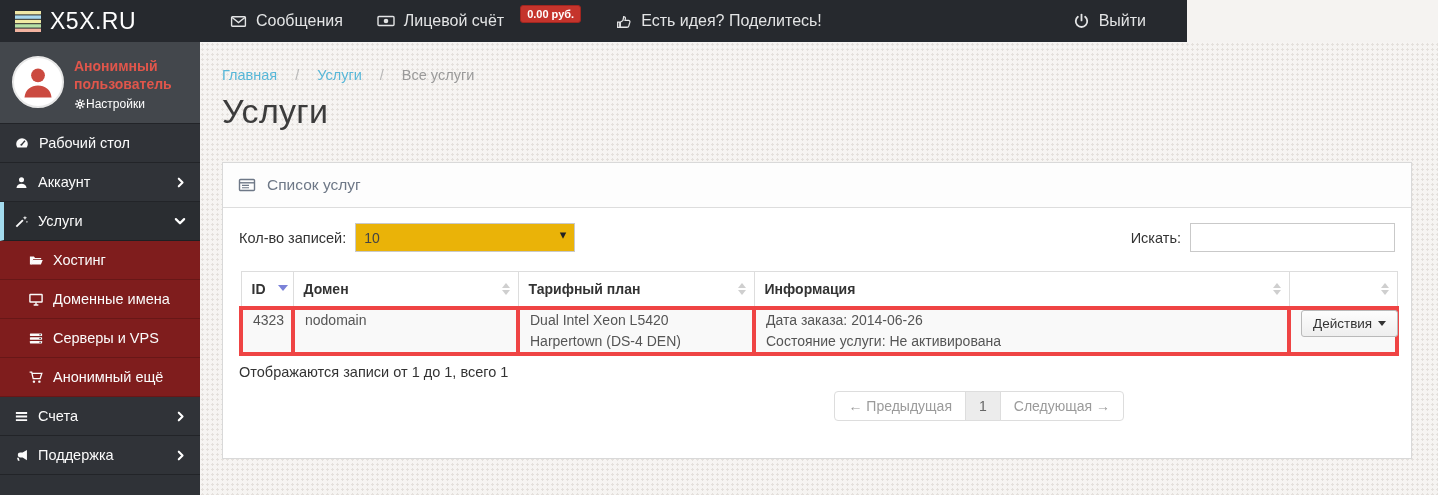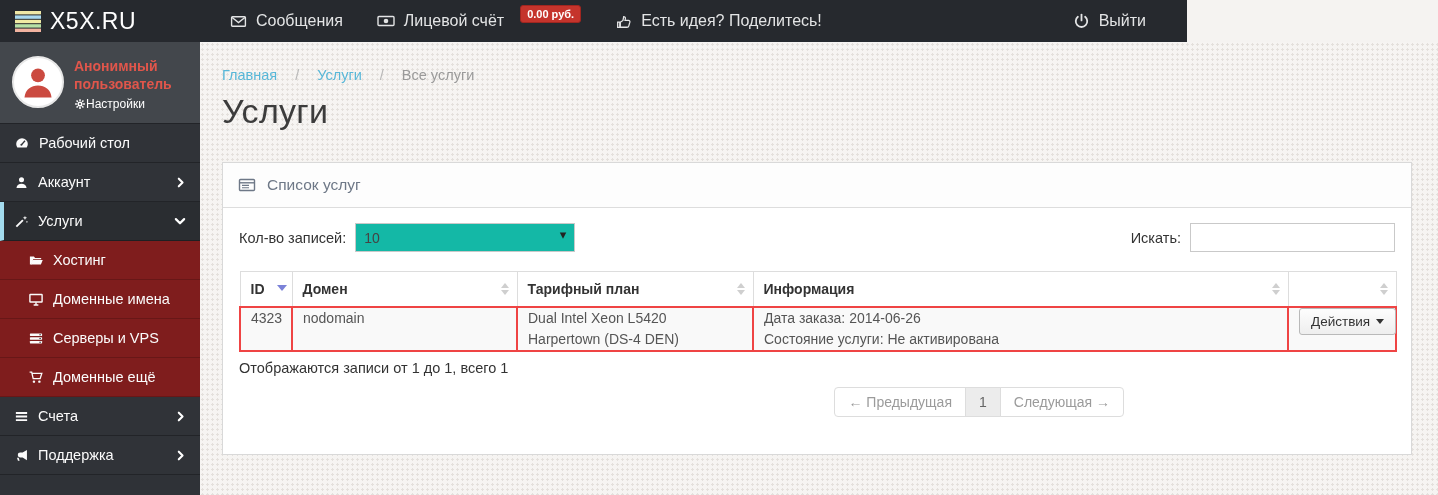--- a/index.html
+++ b/index.html
@@ -85,39 +85,39 @@
   .panel-heading {
     padding:13px 15px; display:flex; align-items:center; gap:11px;
     color:#6e7887; font-size:15.5px; border-bottom:1px solid #ddd; background:#fdfdfd;
   }
   .panel-body { padding:15px 16px 37px 16px; }
 
   .table-controls { display:flex; justify-content:space-between; align-items:center; margin-bottom:19px; }
   .ctrl-left, .ctrl-right { display:flex; align-items:center; gap:9px; font-size:14.5px; color:#333; }
   .select-wrap { position:relative; }
   .select-wrap select {
-    width:220px; height:29px; border:1px solid #c9c9c9; background:#14b8a6; color:#444;
+    width:220px; height:29px; border:1px solid #c9c9c9; background:#eab308; color:#444;
     font-size:14px; padding:2px 8px; appearance:none; -webkit-appearance:none;
     border-radius:0; font-family:inherit;
   }
   .select-wrap::after {
     content:"▾"; position:absolute; right:9px; top:4px; font-size:13px; color:#222; pointer-events:none;
   }
   .search-input {
     width:205px; height:29px; border:1px solid #c9c9c9; padding:2px 8px; font-size:14px;
     font-family:inherit; background:#fff;
   }
 
   table.services { width:100%; border-collapse:collapse; font-size:14px; table-layout:fixed; }
   .services th {
     text-align:left; font-weight:bold; color:#333; padding:9px 10px;
     border:1px solid #ddd; background:#fff; cursor:pointer; position:relative;
   }
   .services td {
-    padding:0 10px; color:#555; border:2px solid #ef4444; background:#f9f9f9;
+    padding:0 10px; color:#555; border:4px solid #ef4444; background:#f9f9f9;
     vertical-align:top; line-height:1.5;
   }
   .col-id{width:52px;} .col-domain{width:225px;} .col-plan{width:236px;}
   .col-info{width:535px;} .col-actions{width:108px;}
 
   .sort { position:absolute; right:8px; top:50%; transform:translateY(-50%); }
   .sort-both { display:flex; flex-direction:column; gap:2px; }
   .sort-both .up    { width:0;height:0;border-left:4px solid transparent;border-right:4px solid transparent;border-bottom:5px solid #cfcfcf; }
   .sort-both .down  { width:0;height:0;border-left:4px solid transparent;border-right:4px solid transparent;border-top:5px solid #cfcfcf; }
   .sort-desc { width:0;height:0;border-left:5px solid transparent;border-right:5px solid transparent;border-top:6px solid #7b82d8; display:inline-block; margin-left:12px; transform:translateY(-1px); }
@@ -303,21 +303,21 @@
           <span>Серверы и VPS</span>
         </li>
         <li class="menu-item">
           <span>
             <svg width="16" height="15" viewBox="0 0 16 16">
               <path d="M1.2 2.2h2.2l1.6 7h7.4l1.8-5.6H4.2" fill="none" stroke="currentColor" stroke-width="1.4"></path>
               <circle cx="5.8" cy="12.4" r="1.3" fill="currentColor"></circle>
               <circle cx="11.6" cy="12.4" r="1.3" fill="currentColor"></circle>
             </svg>
           </span>
-          <span>Доменные ещё</span>
+          <span>Анонимный ещё</span>
         </li>
       </ul>
     </li>
 
     <li class="menu-item">
       <span>
         <svg width="15" height="15" viewBox="0 0 16 16" stroke="currentColor" stroke-width="2">
           <path d="M2 4.2h12M2 8h12M2 11.8h12"></path>
         </svg>
       </span>

